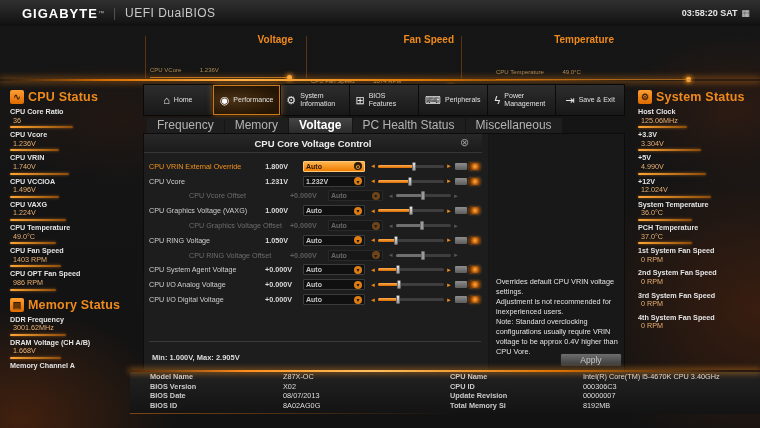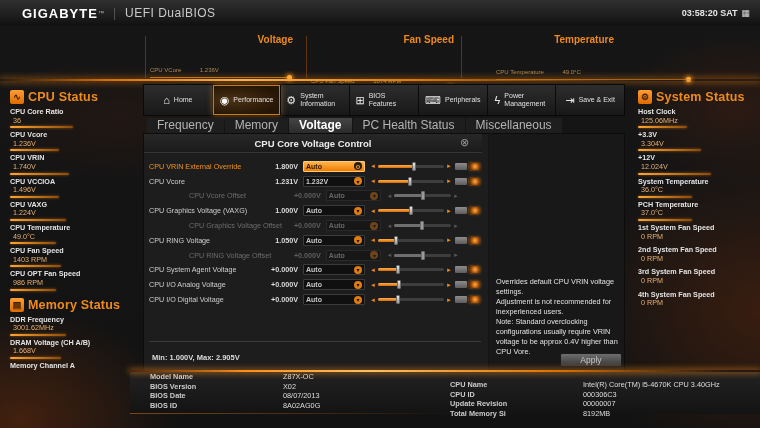--- a/index.html
+++ b/index.html
@@ -59,21 +59,21 @@
   .panel{ position:absolute; top:133px; left:143px; width:482px; height:240px;
     background:#1d1d1d; border:1px solid #0c0c0c; }
   .panel-right{ position:absolute; left:344px; top:0; bottom:0; right:0; background:rgba(0,0,0,.14); border-left:1px solid #141414; }
   .panel-title-bar{ position:absolute; top:0; left:0; width:338px; height:19px;
     background:linear-gradient(#282828,#1b1b1b); border-bottom:1px solid #363636; }
   .panel-title{ text-align:center; font-size:9.5px; font-weight:bold; color:#ececec; line-height:19px; }
   .close-ic{ position:absolute; left:316px; top:2px; font-size:11px; color:#9a9a9a; cursor:pointer; }
   .rows{ position:absolute; top:25px; left:5px; width:338px; }
   .row{ display:flex; align-items:center; height:14.8px; }
   .row-label{ width:116px; font-size:7.2px; color:#cfcfcf; white-space:nowrap; }
-  .row-value{ width:38px; text-align:right; font-size:7.2px; font-weight:bold; color:#dcdcdc; padding-right:5px; }
+  .row-value{ width:38px; text-align:right; font-size:7.2px; font-weight:bold; color:#dcdcdc; padding-right:15px; }
   .row-select{ width:62px; height:11px; background:#101010; border:1px solid #3b3b3b; border-radius:1px;
     display:flex; align-items:center; justify-content:space-between; padding:0 2px; cursor:pointer; }
   .sel-text{ font-size:7px; color:#c9c9c9; font-weight:bold; }
   .dd{ width:8px; height:8px; border-radius:50%; background:#dd7d14; color:#241100;
     font-size:6px; display:flex; align-items:center; justify-content:center; }
   .dd-gear{ display:none; }
   .row-slider{ width:82px; display:flex; align-items:center; gap:2px; margin-left:5px; }
   .sl-arrow{ font-size:6px; color:#ef8a1d; line-height:1; cursor:pointer; }
   .sl-track{ position:relative; flex:1; height:3px; background:#3e3e3e; border-radius:2px; }
   .sl-fill{ position:absolute; left:0; top:0; bottom:0; width:var(--pct,50%);
@@ -120,21 +120,21 @@
   
   .footer{ position:absolute; top:372px; left:130px; right:0; height:42px;
     background:linear-gradient(#222222,#131313); }
   .footer::before{ content:""; position:absolute; top:-2px; left:0; right:0; height:2px;
     background:linear-gradient(90deg,#4a2408,#ff8c1a 18%,#ffc060 38%,#dd7000 68%,rgba(0,0,0,0) 95%);
     box-shadow:0 0 6px 1px rgba(255,150,30,.6); }
   .footer::after{ content:""; position:absolute; bottom:0; left:0; width:330px; height:1px;
     background:linear-gradient(90deg, rgba(230,120,20,.5), rgba(230,120,20,0)); }
   .footer-cols{ display:flex; padding:0 0 0 20px; }
   .f-col{ width:300px; }
-  .f-col.right{ width:300px;margin-top:8px; }
+  .f-col.right{ width:300px; }
   .f-row{ display:flex; line-height:9.5px; }
   .f-label{ width:133px; font-size:7.3px; color:#cbcbcb; font-weight:bold; }
   .f-value{ font-size:7.3px; color:#dedede; }
 </style>
 </head>
 <body>
 
 <div class="screen">
 
   <div class="topbar">
@@ -572,20 +572,25 @@
           <div class="stat-value">125.06MHz</div>
           <div class="stat-bar" style="width: 40%;"></div>
         </div>
 
         <div class="stat">
           <div class="stat-label">+3.3V</div>
           <div class="stat-value">3.304V</div>
           <div class="stat-bar" style="width: 52%;"></div>
         </div>
 
+        <div class="stat">
+          <div class="stat-label">+5V</div>
+          <div class="stat-value">4.990V</div>
+          <div class="stat-bar" style="width: 56%;"></div>
+        </div>
 
         <div class="stat">
           <div class="stat-label">+12V</div>
           <div class="stat-value">12.024V</div>
           <div class="stat-bar" style="width: 60%;"></div>
         </div>
 
         <div class="stat">
           <div class="stat-label">System Temperature</div>
           <div class="stat-value">36.0°C</div>

